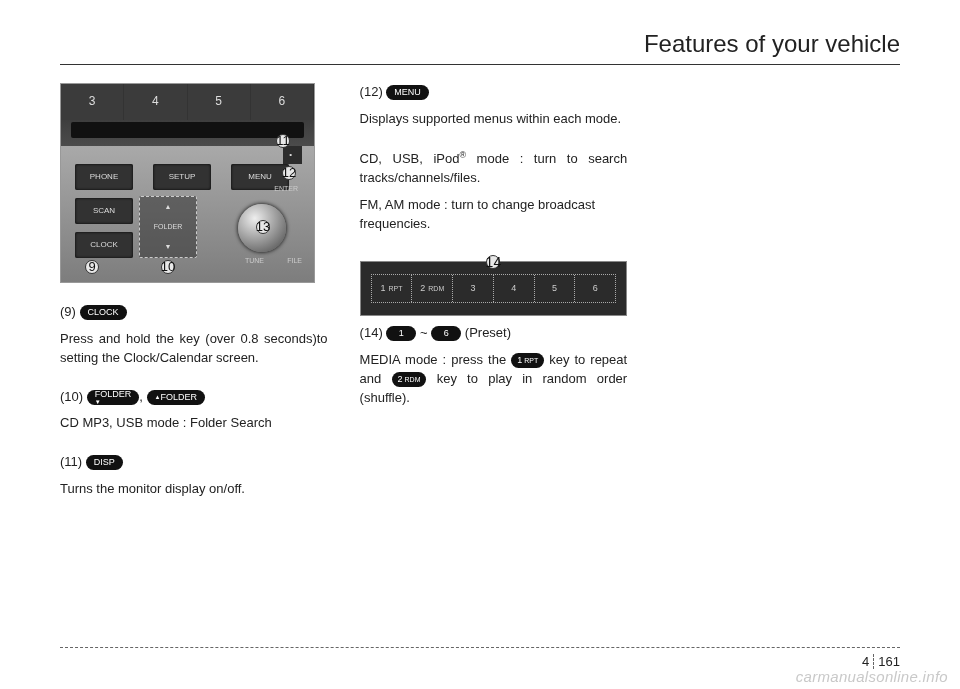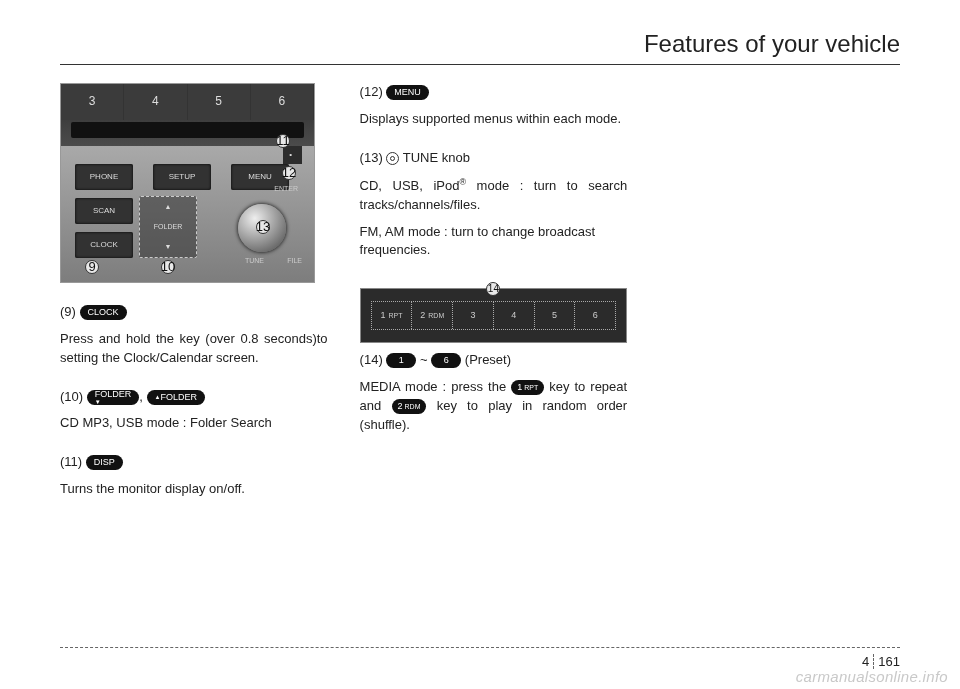--- a/index.html
+++ b/index.html
@@ -33,21 +33,21 @@
   .photo .c9 { left:24px; top:176px;}
   .photo .c10 { left:100px; top:176px;}
   .photo .c11 { right:24px; top:50px;}
   .photo .c12 { right:18px; top:82px;}
   .photo .c13 { right:44px; top:136px;}
 
   .photo2 { width: 100%; height: 55px; background: #2b2b2b; position: relative; margin: 8px 0; border:1px solid #888;}
   .photo2 .strip { position:absolute; inset:12px 10px 12px 10px; border:1px dotted #aaa; display:flex;}
   .photo2 .strip .p { flex:1; border-right:1px dotted #aaa; color:#ccc; font-size:9px; display:flex; align-items:center; justify-content:center; gap:3px;}
   .photo2 .strip .p:last-child { border-right:0;}
-  .photo2 .c14 { position:absolute; left:50%; top:-7px; transform:translateX(-50%); width:14px; height:14px; border-radius:50%; background:#e8e8e8; color:#111; font-size:10px; display:flex; align-items:center; justify-content:center; border:1px solid #333;}
+  .photo2 .c14 { position:absolute; left:50%; top:-7px; transform:translateX(-50%); width:14px; height:14px; border-radius:50%; background:#e8e8e8; color:#111; font-size:14px; display:flex; align-items:center; justify-content:center; border:1px solid #333;}
 
   .keycap { display:inline-flex; align-items:center; justify-content:center; background:#111; color:#fff; font-size:9px; height:15px; padding:0 8px; border-radius:8px; vertical-align:middle; line-height:1; min-width:36px;}
   .keycap.sm { min-width:30px; padding:0 6px;}
   .keycap .sub { font-size:7px; margin-left:2px;}
   .keycap .up::before { content:"▲"; font-size:6px; display:block;}
   .keycap .dn::after { content:"▼"; font-size:6px; display:block;}
   .knobicon { display:inline-block; width:13px; height:13px; border:1.5px solid #333; border-radius:50%; vertical-align:middle; position:relative;}
   .knobicon::after { content:""; position:absolute; inset:3px; border:1.5px solid #333; border-radius:50%;}
   sup { font-size:9px;}
 
@@ -135,25 +135,20 @@
 
     <div class="col">
 
       <p>
         <span>(12)</span>
         <span class="keycap">MENU</span>
       </p>
       <p style="text-align:justify">Displays supported menus within each mode.</p>
       <div class="section-gap"></div>
 
-      <p>
-        <span>(13)</span>
-        <span class="knobicon"></span>
-        <span>TUNE knob</span>
-      </p>
       <p style="text-align:justify">
         <span>CD, USB, iPod</span><sup>®</sup><span> mode : turn to search tracks/channels/files.</span>
       </p>
       <p>FM, AM mode : turn to change broadcast frequencies.</p>
       <div class="section-gap"></div>
 
       <div class="photo2">
         <span class="c14">14</span>
         <div class="strip">
           <div class="p">

